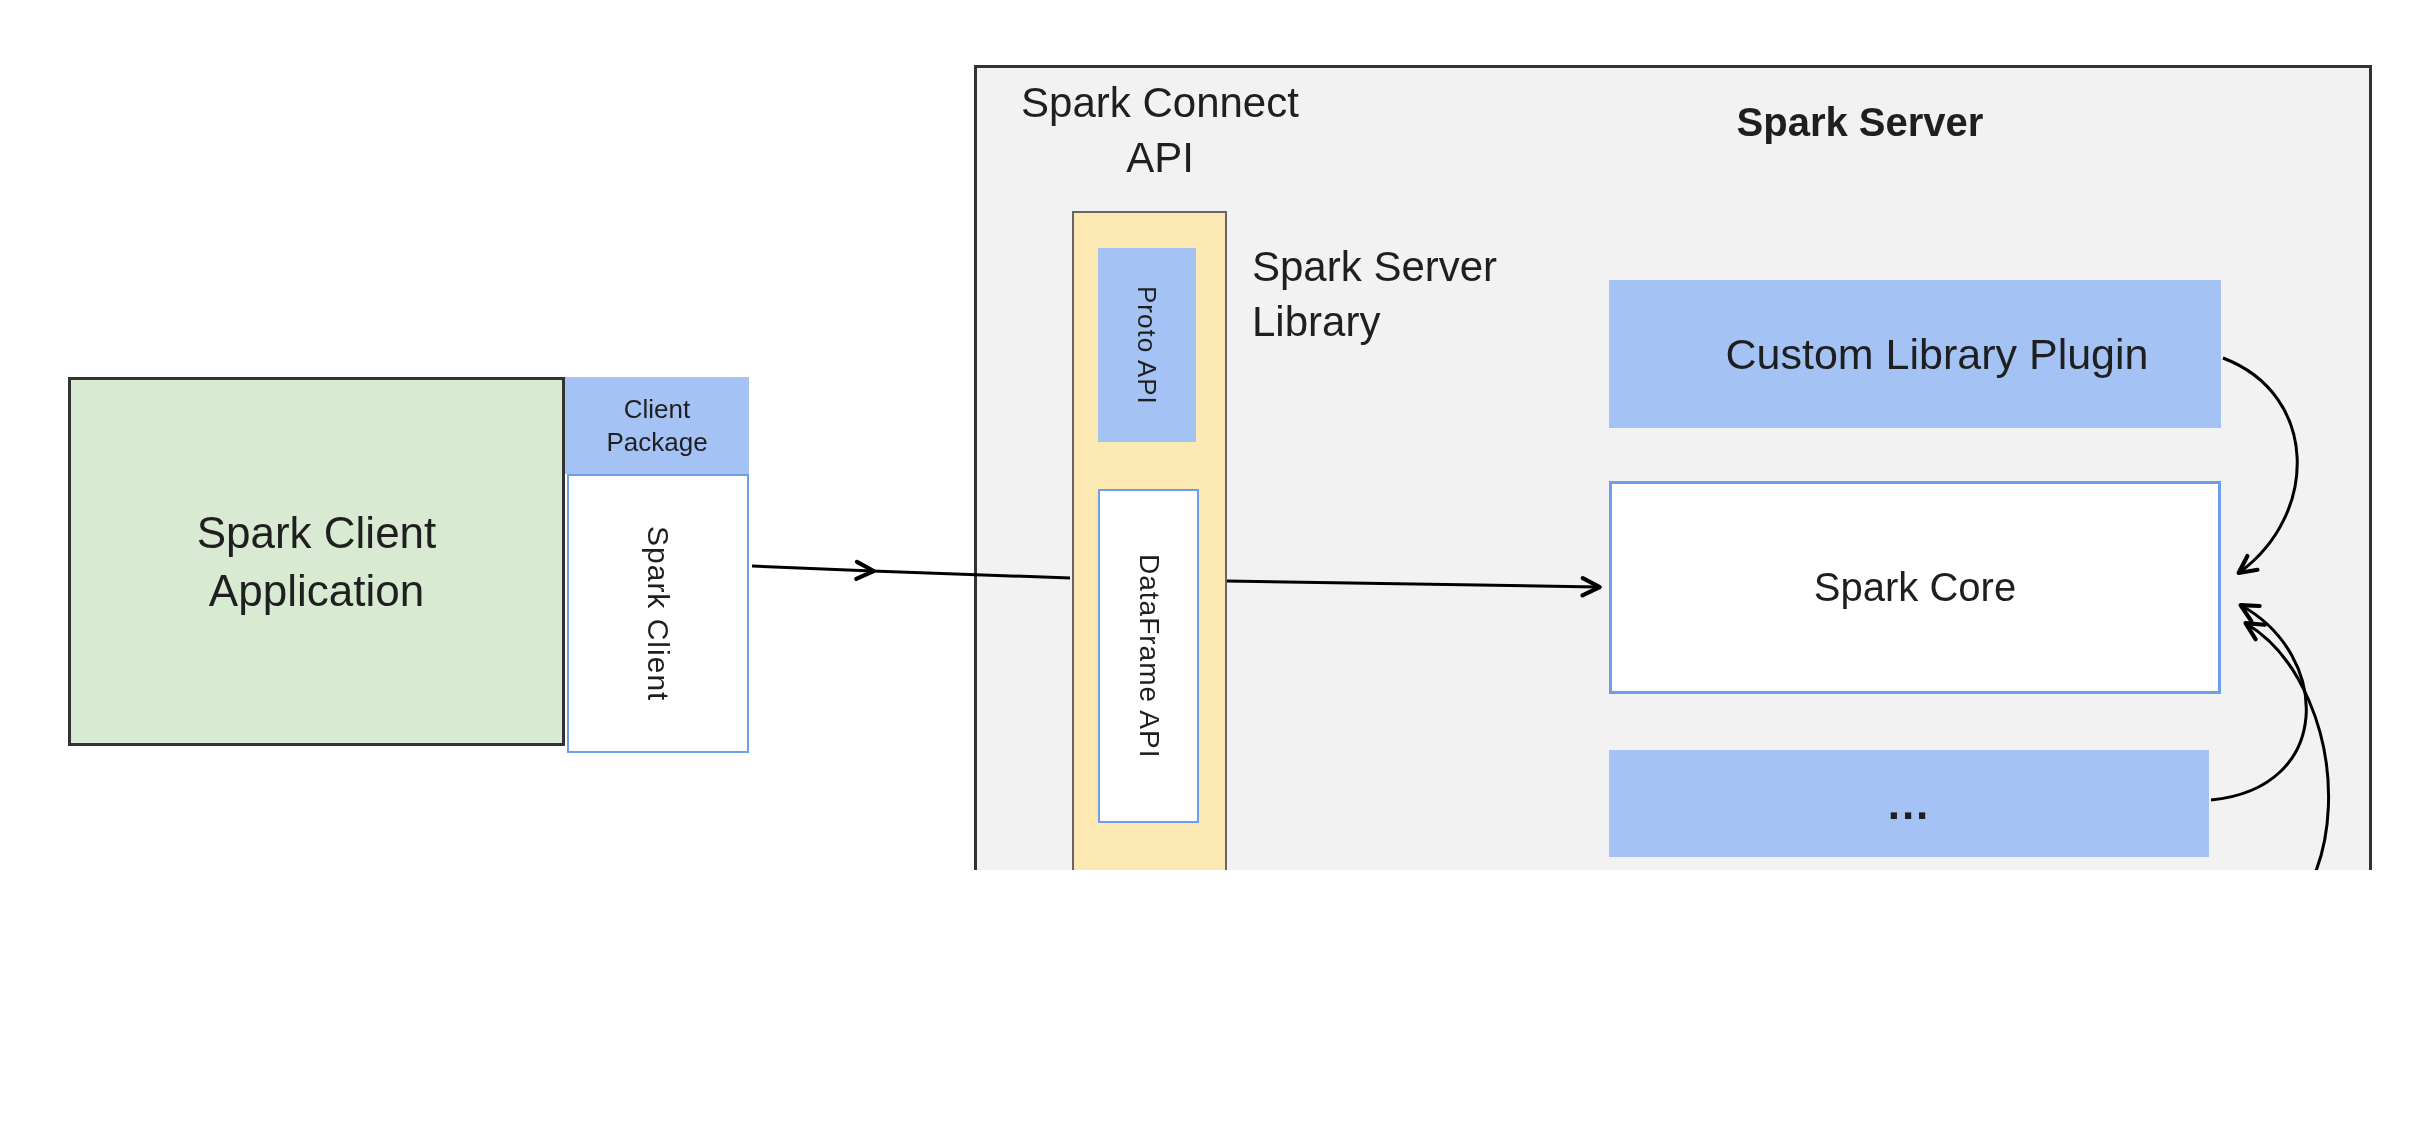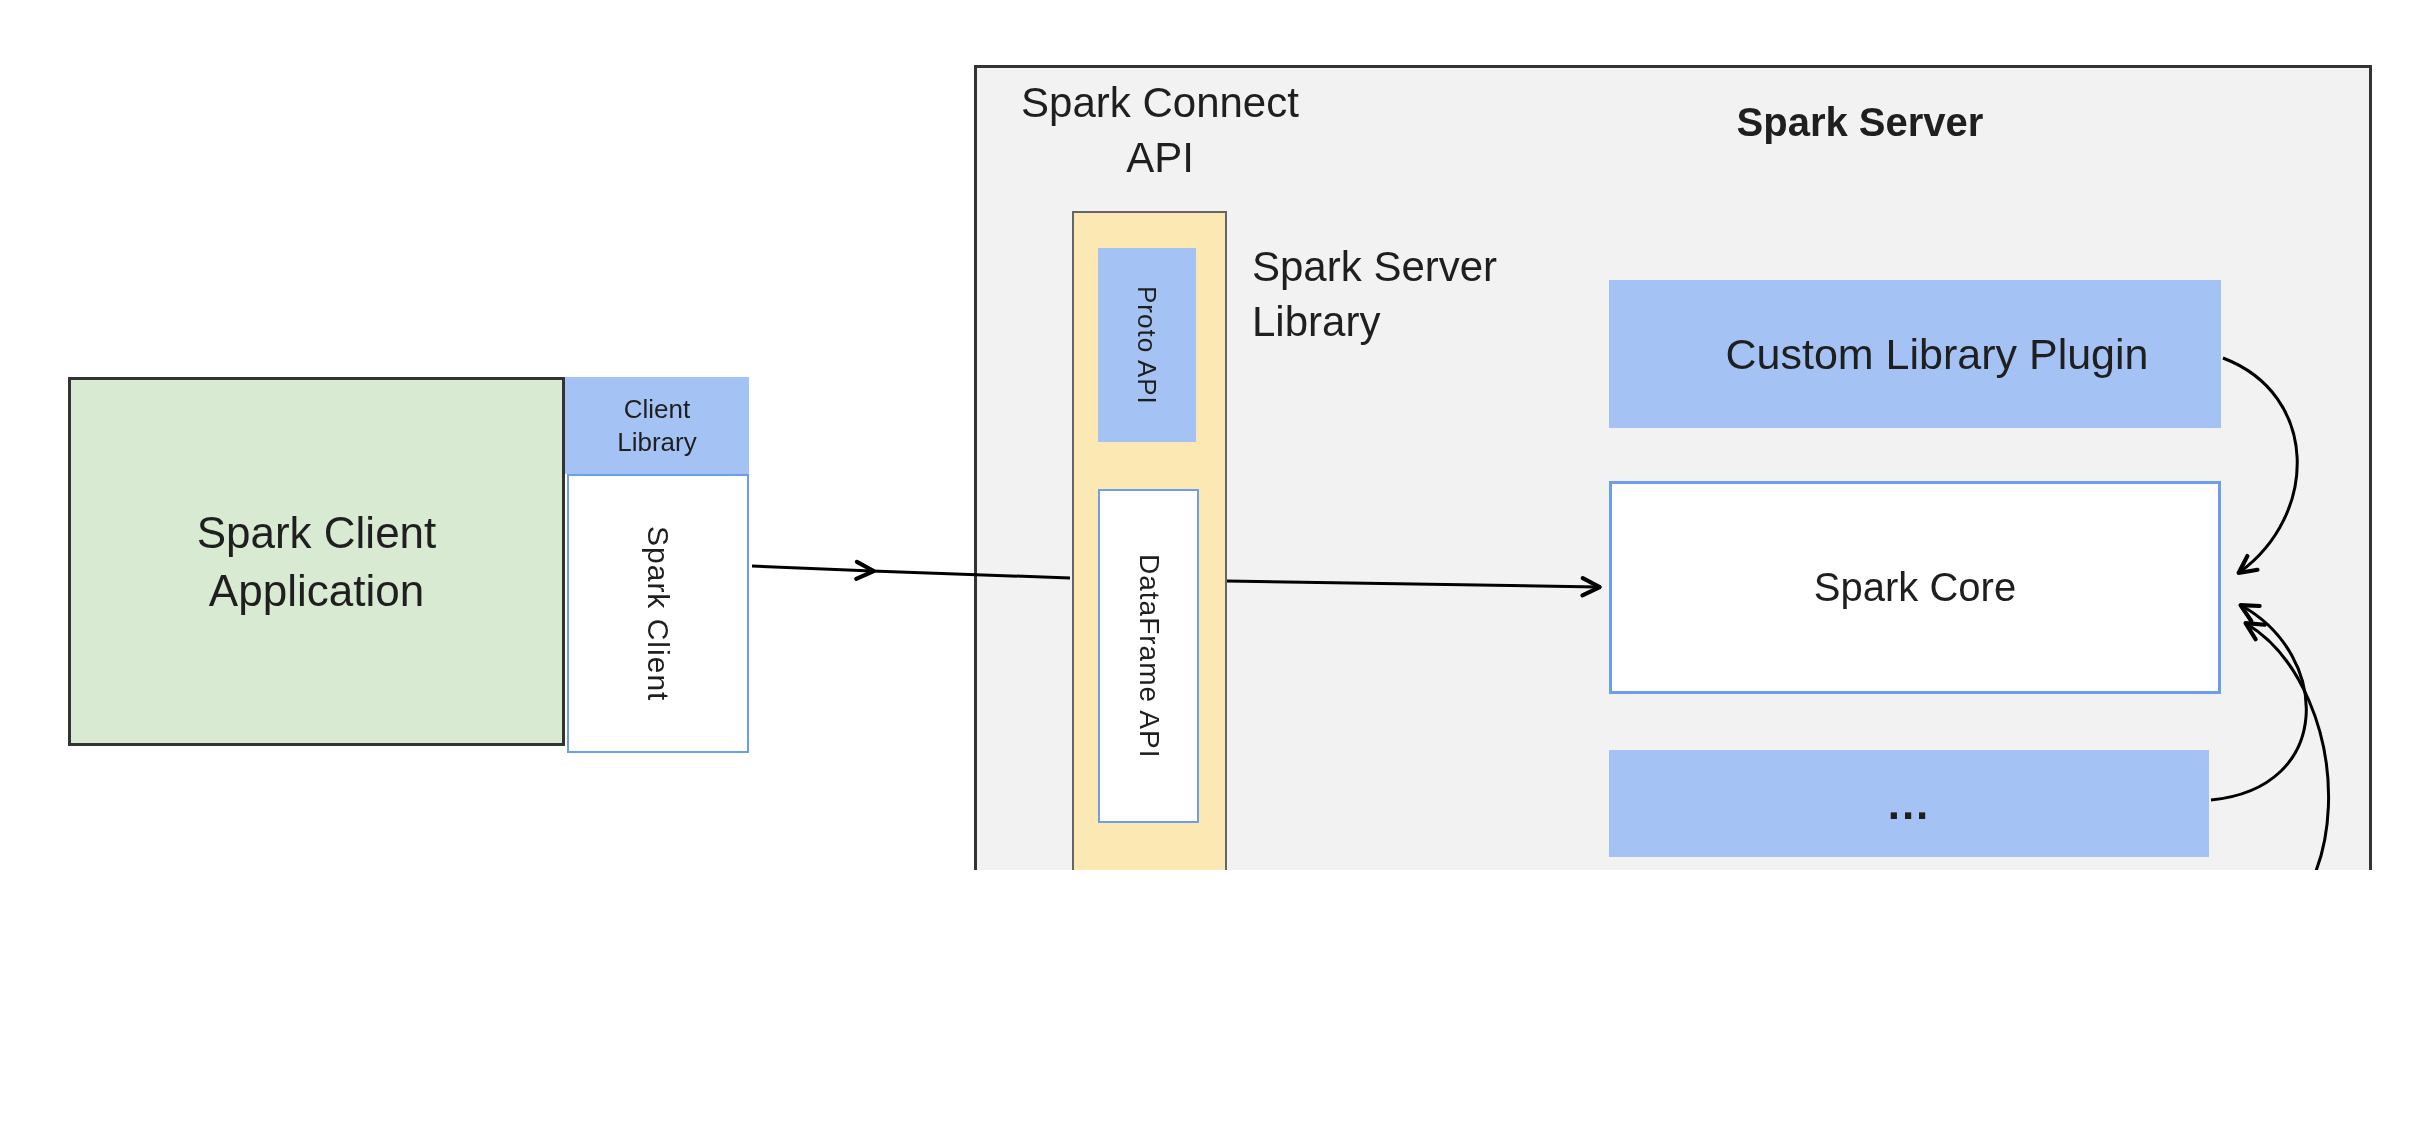--- a/index.html
+++ b/index.html
@@ -88,21 +88,21 @@
     <span class="vtext" style="font-size:28px;">DataFrame API</span>
   </div>
 
   <div class="abs lib-label label" style="left:1252px; top:240px; width:340px;">Spark Server
 Library</div>
 
   <div class="box client-app label" style="left:68px; top:377px; width:497px; height:369px;">Spark Client
 Application</div>
 
   <div class="box blue-fill small-label label" style="left:565px; top:377px; width:184px; height:97px;">Client
-Library</div>
+Package</div>
 
   <div class="box white-blue" style="left:567px; top:474px; width:182px; height:279px; border-width:2px;">
     <span class="vtext" style="font-size:30px;">Spark Client</span>
   </div>
 
   <div class="box blue-fill plugin-text" style="left:1609px; top:280px; width:612px; height:148px;padding-left:44px;">
     <span>Custom Library Plugin</span>
   </div>
 
   <div class="box white-blue core-text" style="left:1609px; top:481px; width:612px; height:213px;">

